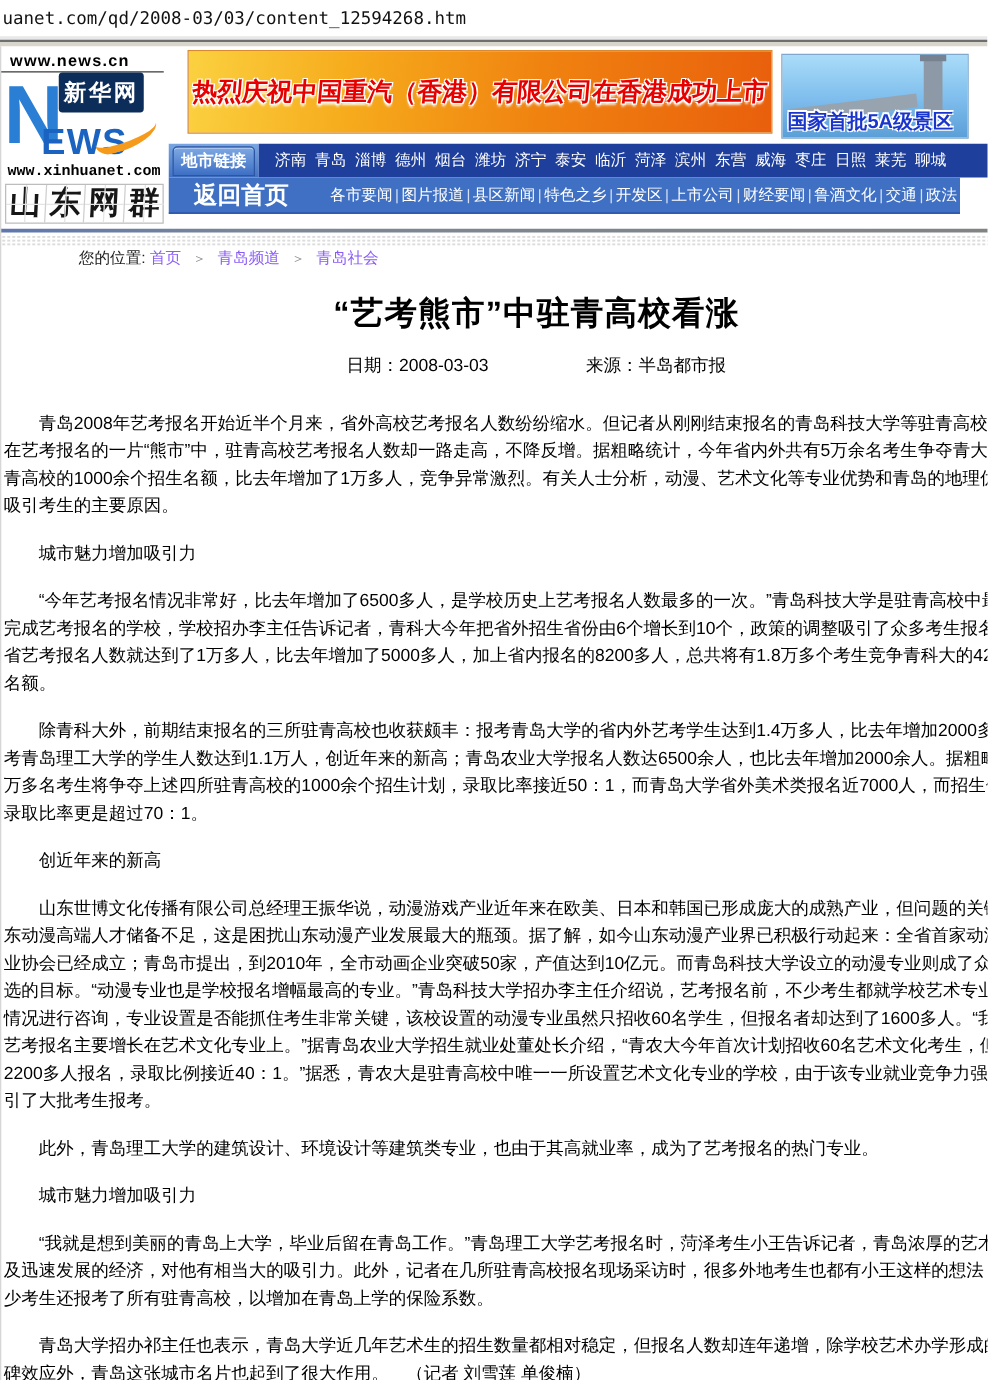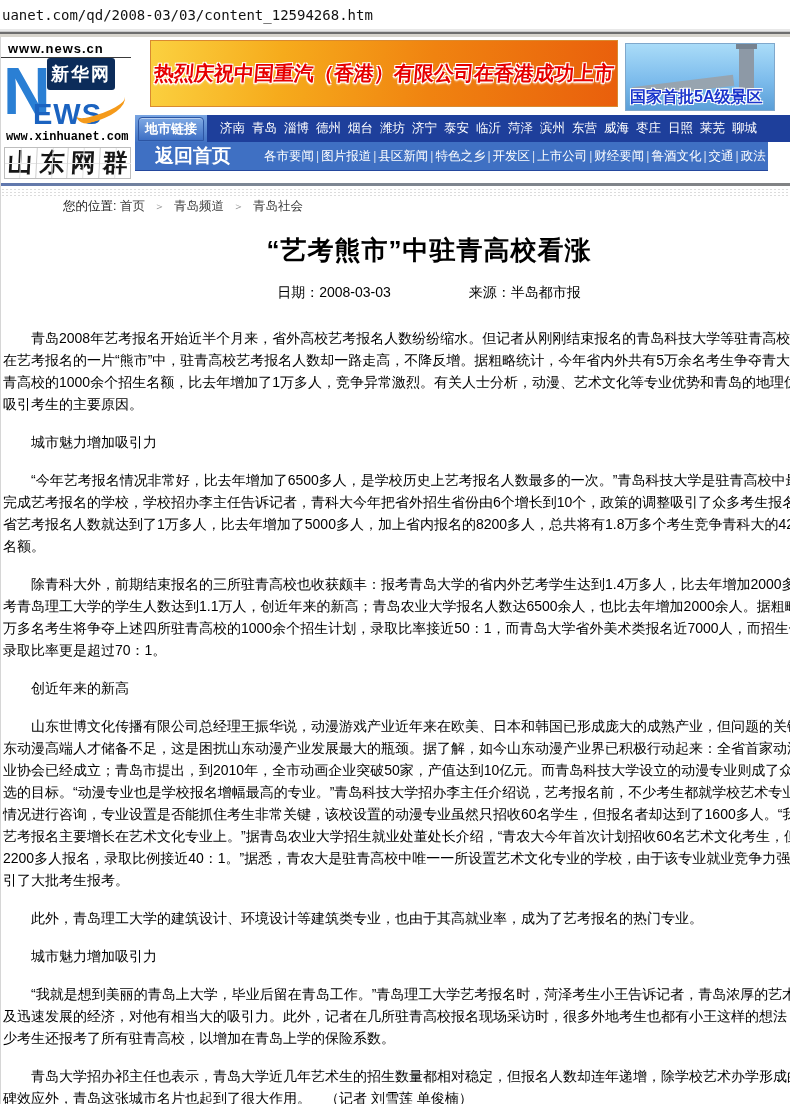--- a/index.html
+++ b/index.html
@@ -56,21 +56,21 @@
   .nav2{display:flex;align-items:center;width:633px;height:28px;background:#3f70c3;border-bottom:1px solid #24479d;}
   .home-link{color:#fff;font-size:19px;font-weight:bold;margin-left:20px;text-decoration:none;cursor:pointer;white-space:nowrap;}
   .channels{display:flex;align-items:center;margin-left:33px;overflow:hidden;white-space:nowrap;}
   .channel-link{color:#fff;font-size:12.5px;text-decoration:none;cursor:pointer;}
   .channels .sep{color:#d5e0f2;margin:0 2px;font-size:12px;}
   
   .divider{height:3px;margin-top:4px;background:linear-gradient(90deg,#5f77ae 0%,#7c8796 25%,#828282 100%);}
   .dots{height:9px;margin-top:2px;background-image:radial-gradient(#dcdcdc 1px,transparent 1px);background-size:4px 3px;}
   .breadcrumb{font-size:12.5px;color:#1c1c1c;padding:1px 0 0 62px;}
   .breadcrumb .crumbs{display:inline;}
-  .crumb{color:#404040;text-decoration:none;cursor:pointer;}
+  .crumb{color:#8b5cf6;text-decoration:none;cursor:pointer;}
   .breadcrumb .sep{color:#8a8a8a;margin:0 9px;font-size:11px;}
   
   .title{font-size:26px;font-weight:bold;text-align:center;margin:16px 10px 0;line-height:38px;letter-spacing:1px;}
   .meta{display:flex;justify-content:center;gap:78px;font-size:14px;margin-top:15px;}
   .article{margin:25px 6px 0 2px;font-size:14px;line-height:22px;color:#000;}
   .article .para{margin:0 0 16px;text-indent:2em;}
   .article .subhead{margin:2px 0 16px;text-indent:2em;}
 </style>
 </head>
 <body>

